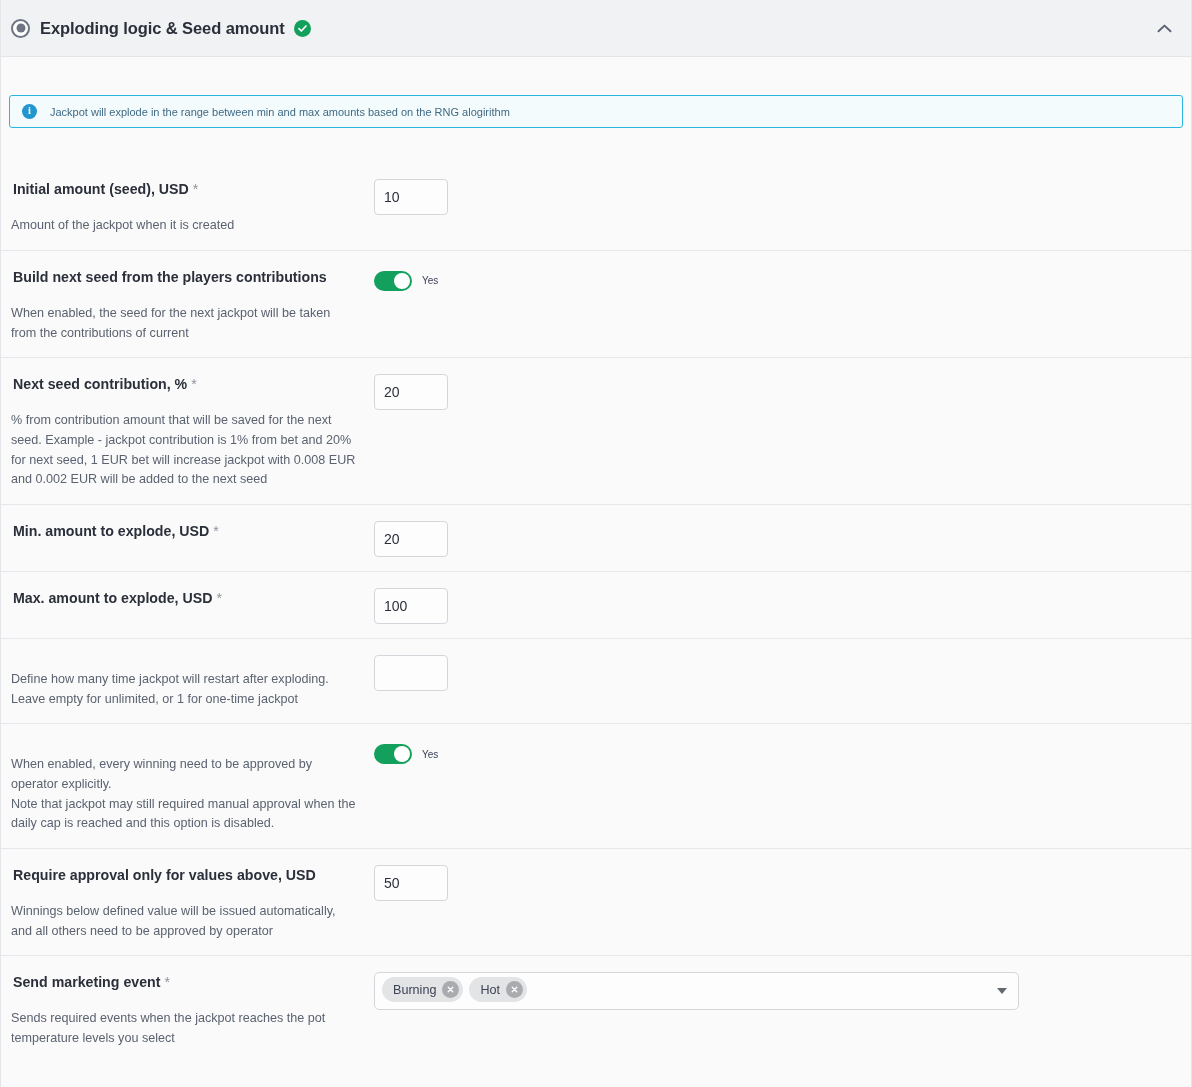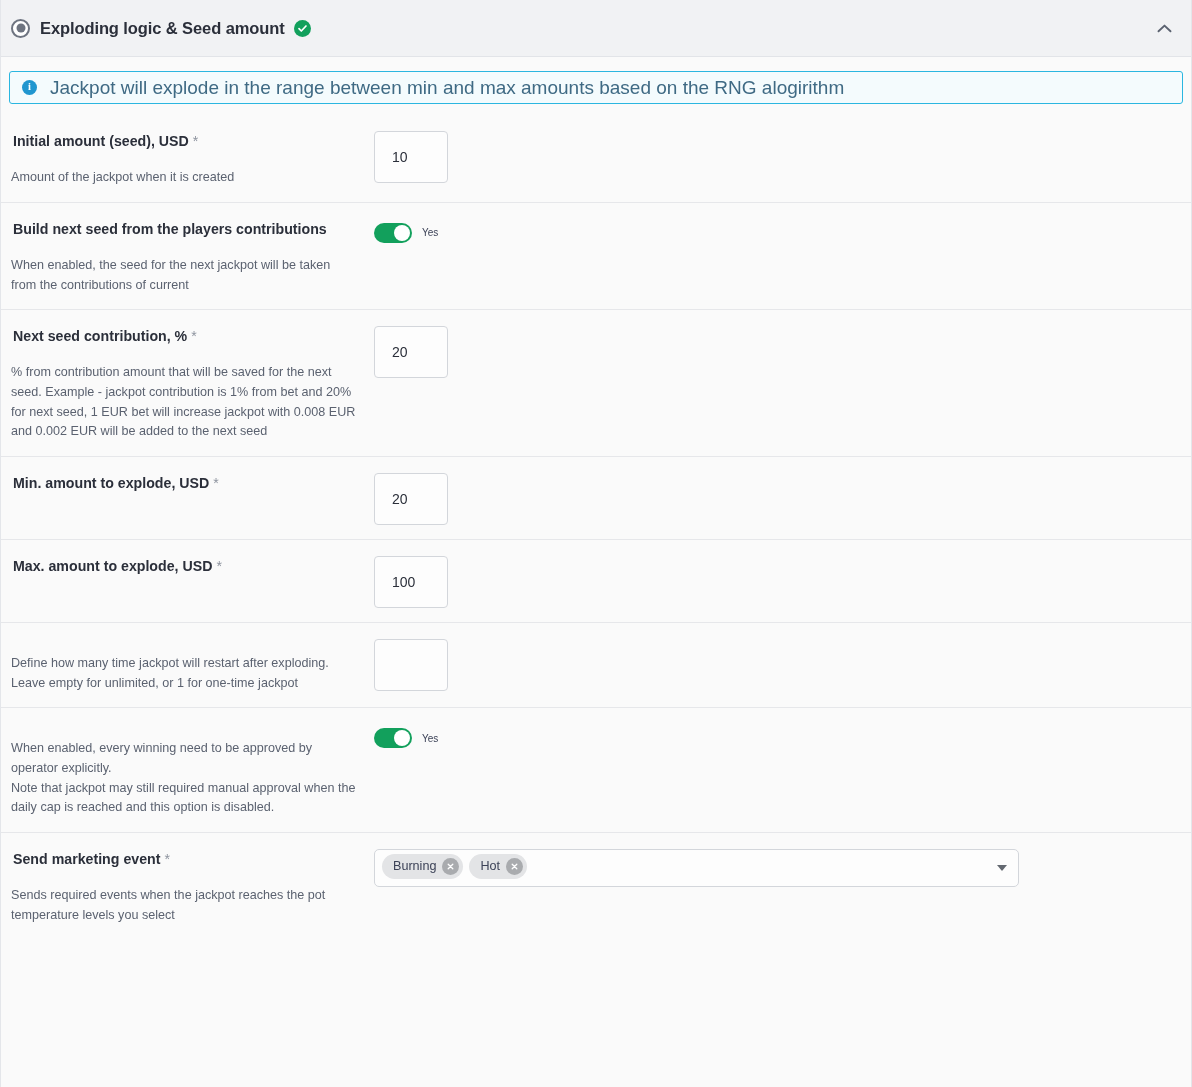--- a/index.html
+++ b/index.html
@@ -16,20 +16,21 @@
 
   .panel {
     width: 1192px;
     height: 1087px;
     background: #fafafa;
     border: 1px solid #e4e6ea;
     border-top: none;
     border-bottom: none;
     display: flex;
     flex-direction: column;
+    gap: 24px;
   }
 
   
   .panel-header {
     height: 57px;
     min-height: 57px;
     background: #f1f2f4;
     border-bottom: 1px solid #e2e4e8;
     display: flex;
     align-items: center;
@@ -97,21 +98,21 @@
     color: #ffffff;
     font-size: 10.5px;
     font-weight: bold;
     font-family: "Liberation Serif", serif;
     display: flex; align-items: center; justify-content: center;
     flex: none;
     margin-right: 13px;
     line-height: 1;
   }
   .info-text {
-    font-size: 19px;
+    font-size: 11px;
     color: #3f6a84;
   }
 
   
   .rows { flex: 1 1 auto; }
   .row {
     display: flex;
     border-top: 1px solid #e6e7ea;
     padding: 14px 10px 14px 10px;
     align-items: flex-start;
@@ -141,28 +142,28 @@
   .row-control {
     flex: 1 1 auto;
     display: flex;
     align-items: flex-start;
     padding-top: 2px;
   }
 
   
   .text-input {
     width: 74px;
-    height: 52px;
+    height: 36px;
     border: 1px solid #d3d6db;
     border-radius: 4px;
     background: #fdfdfd;
     font-family: "Liberation Sans", sans-serif;
     font-size: 14px;
     color: #2b2f3a;
-    padding: 0 17px;
+    padding: 0 9px;
     outline: none;
   }
 
   
   .toggle-wrap {
     display: flex;
     align-items: center;
     padding-top: 4px;
     cursor: pointer;
   }
@@ -330,20 +331,29 @@
 Note that jackpot may still required manual approval when the daily cap is reached and this option is disabled.</div>
       </div>
       <div class="row-control">
         <div class="toggle-wrap">
           <span class="toggle"></span>
           <span class="toggle-label">Yes</span>
         </div>
       </div>
     </div>
 
+    <div class="row">
+      <div class="row-label">
+        <div class="label-title"><span>Require approval only for values above, USD</span></div>
+        <div class="label-desc">Winnings below defined value will be issued automatically, and all others need to be approved by operator</div>
+      </div>
+      <div class="row-control">
+        <input class="text-input" value="50" style="">
+      </div>
+    </div>
 
     <div class="row">
       <div class="row-label">
         <div class="label-title"><span>Send marketing event</span> <span class="req">*</span></div>
         <div class="label-desc">Sends required events when the jackpot reaches the pot temperature levels you select</div>
       </div>
       <div class="row-control">
         <div class="multiselect">
           <span class="chip">
             <span class="chip-label">Burning</span>

